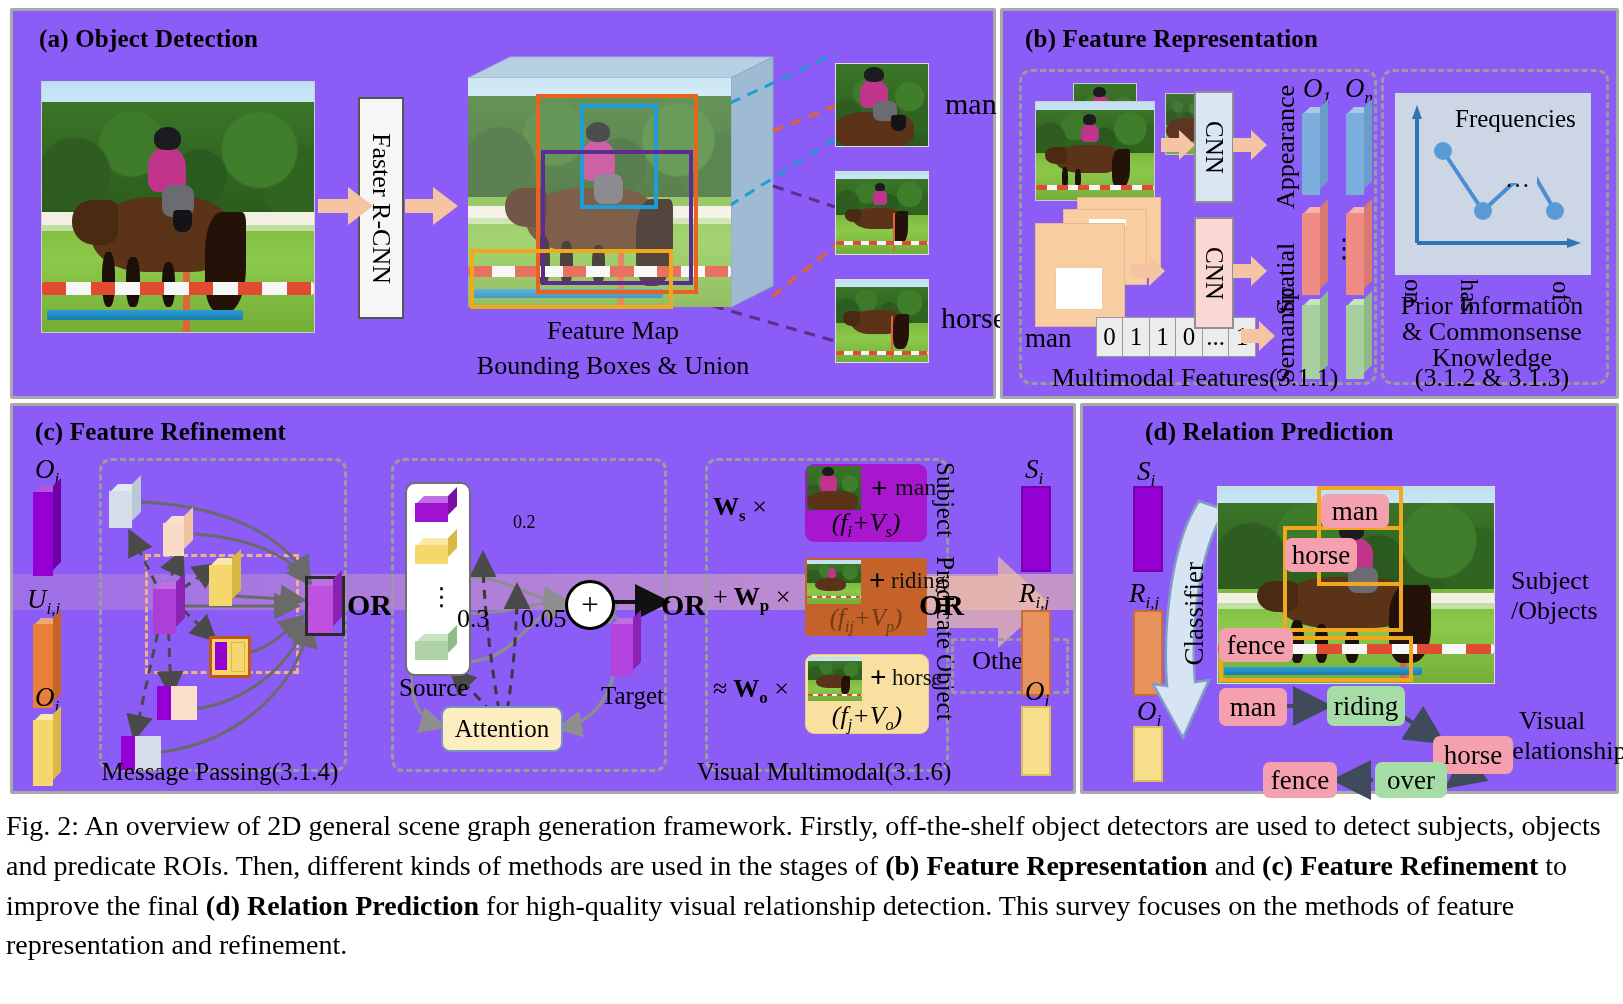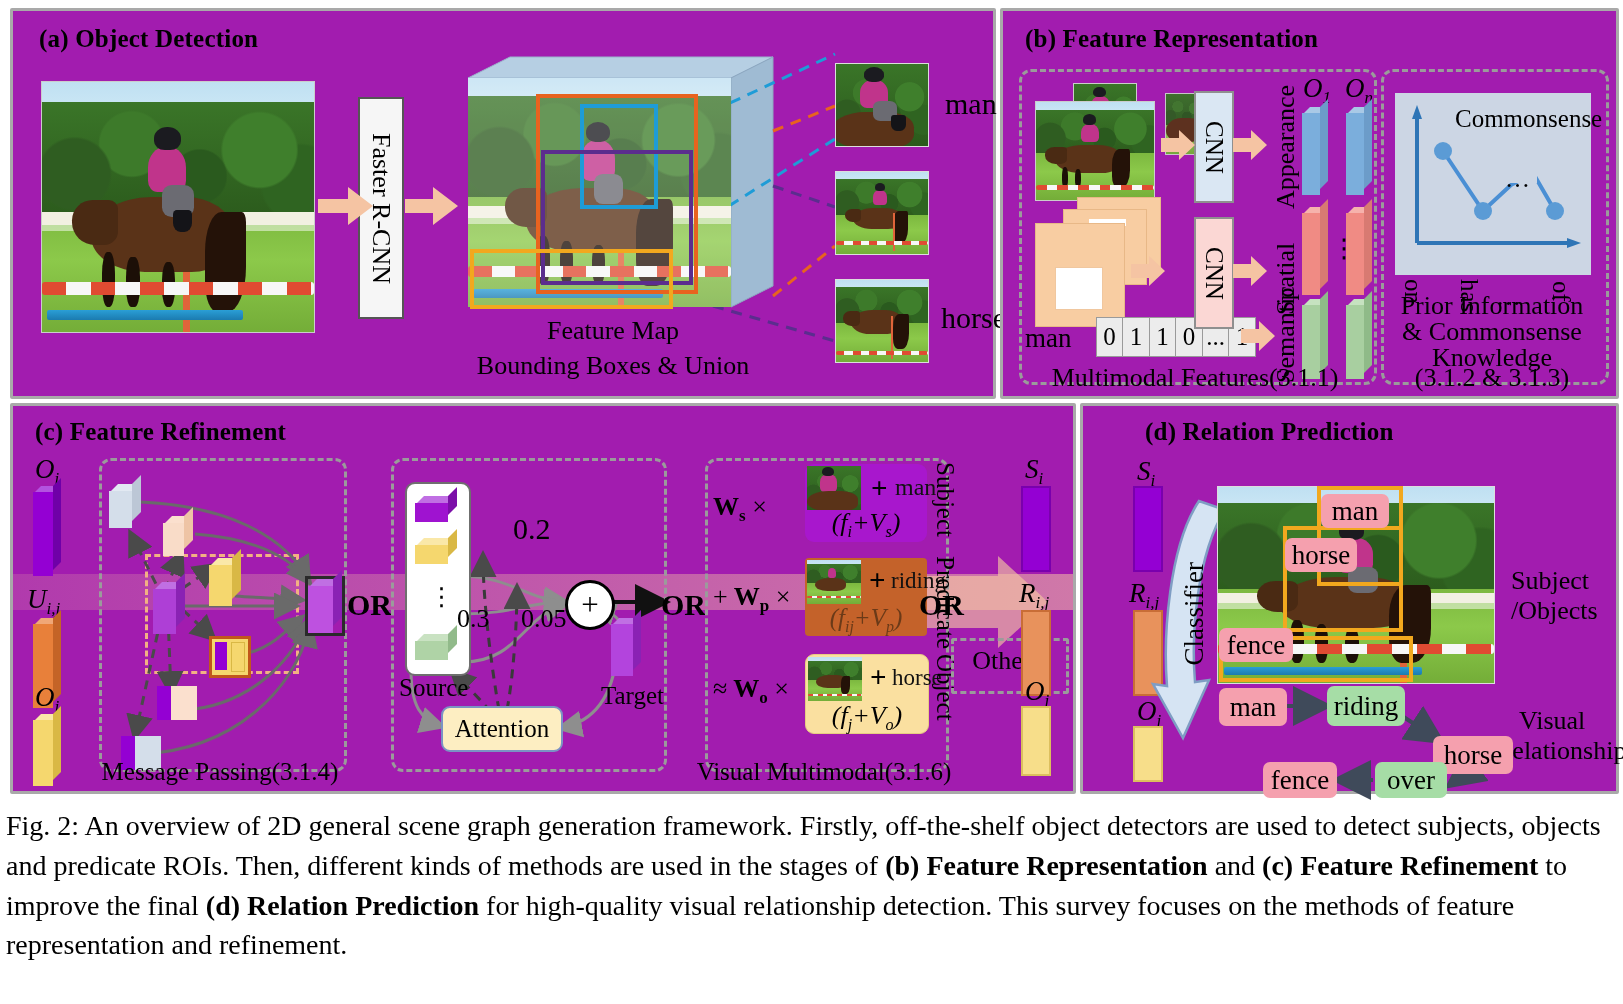--- a/index.html
+++ b/index.html
@@ -1,18 +1,18 @@
 <!DOCTYPE html>
 <html><head>
 <meta charset="utf-8">
 <style>
   html,body{margin:0;padding:0;background:#fff;}
   body{width:1623px;height:1004px;font-family:"Liberation Serif",serif;color:#000;overflow:hidden;}
   .root{position:relative;width:1623px;height:1004px;}
-  .panel{position:absolute;border:3px solid #a9a9a9;background:#a21caf;border-radius:2px;}
+  .panel{position:absolute;border:3px solid #a9a9a9;background:#8b5cf6;border-radius:2px;}
   .ptitle{position:absolute;font-weight:bold;font-size:25px;letter-spacing:.2px;white-space:nowrap;}
   .dashed{position:absolute;border:3px dashed #9b9b9b;border-radius:12px;}
   .dashedOrange{position:absolute;border:3px dashed #f2b183;}
   .lbl{position:absolute;white-space:nowrap;font-size:22px;}
   .lblc{position:absolute;white-space:nowrap;font-size:22px;text-align:center;}
   .vert{writing-mode:vertical-rl;white-space:nowrap;}
   .vertup{writing-mode:vertical-rl;transform:rotate(180deg);white-space:nowrap;}
   .ital{font-style:italic;}
   
   .photo{position:absolute;overflow:hidden;background:#6ea83c;}
@@ -290,21 +290,21 @@
         <line x1="22" y1="150" x2="22" y2="22" stroke="#2E75B6" stroke-width="4"></line>
         <polygon points="22,12 17,26 27,26" fill="#2E75B6"></polygon>
         <line x1="22" y1="150" x2="176" y2="150" stroke="#2E75B6" stroke-width="4"></line>
         <polygon points="186,150 172,145 172,155" fill="#2E75B6"></polygon>
         <polyline points="48,58 88,118 116,92 138,80 160,118" fill="none" stroke="#4A8FD4" stroke-width="4"></polyline>
         <circle cx="48" cy="58" r="9" fill="#5B9BD5"></circle>
         <circle cx="88" cy="118" r="9" fill="#5B9BD5"></circle>
         <circle cx="160" cy="118" r="9" fill="#5B9BD5"></circle>
         <rect x="112" y="76" width="30" height="14" fill="#ccd6e4"></rect>
       </svg>
-      <div class="lbl" style="left:60px;top:12px;font-size:25px;">Commonsense</div>
+      <div class="lbl" style="left:60px;top:12px;font-size:25px;">Frequencies</div>
       <div class="lbl" style="left:110px;top:72px;font-size:25px;letter-spacing:3px;">…</div>
     </div>
     <div class="vert" style="position:absolute;left:396px;top:268px;font-size:25px;">on</div>
     <div class="vert" style="position:absolute;left:452px;top:268px;font-size:25px;">has</div>
     <div class="lbl" style="left:494px;top:272px;font-size:25px;letter-spacing:2px;">...</div>
     <div class="vert" style="position:absolute;left:544px;top:270px;font-size:25px;">of</div>
 
     <div class="lblc" style="left:378px;top:280px;width:222px;font-size:26px;">Prior Information</div>
     <div class="lblc" style="left:378px;top:332px;width:222px;font-size:26px;">Knowledge</div>
     <div class="lblc" style="left:378px;top:306px;width:222px;font-size:26px;">&amp; Commonsense</div>
@@ -447,21 +447,21 @@
         <div class="side" style="background:#D9B845;"></div>
         <div class="face" style="background:#F5D76E;"></div>
     </div>
     <div class="hbar3" style="left:402px;top:228px;width:42px;height:26px;">
       <div class="top" style="background:#C9E2C2;"></div>
         <div class="side" style="background:#91BA8A;"></div>
         <div class="face" style="background:#AFD3A6;"></div>
     </div>
     <div class="lbl" style="left:416px;top:176px;font-size:25px;">⋮</div>
     <div class="lbl" style="left:386px;top:268px;font-size:25px;">Source</div>
-    <div class="lbl" style="left:500px;top:106px;font-size:30px;">0.2</div>
+    <div class="lbl" style="left:500px;top:106px;font-size:18px;">0.2</div>
     <div class="lbl" style="left:444px;top:198px;font-size:26px;">0.3</div>
     <div class="lbl" style="left:508px;top:198px;font-size:26px;">0.05</div>
     <div class="plus" style="left:552px;top:174px;width:44px;height:44px;display:flex;align-items:center;justify-content:center;font-size:31px;">
       <span>+</span>
     </div>
     <div class="bar3" style="left:598px;top:212px;width:30px;height:58px;">
       <div class="top" style="background:#C06FE3;"></div>
         <div class="side" style="background:#8A22B4;"></div>
         <div class="face" style="background:#B344DD;"></div>
     </div>

